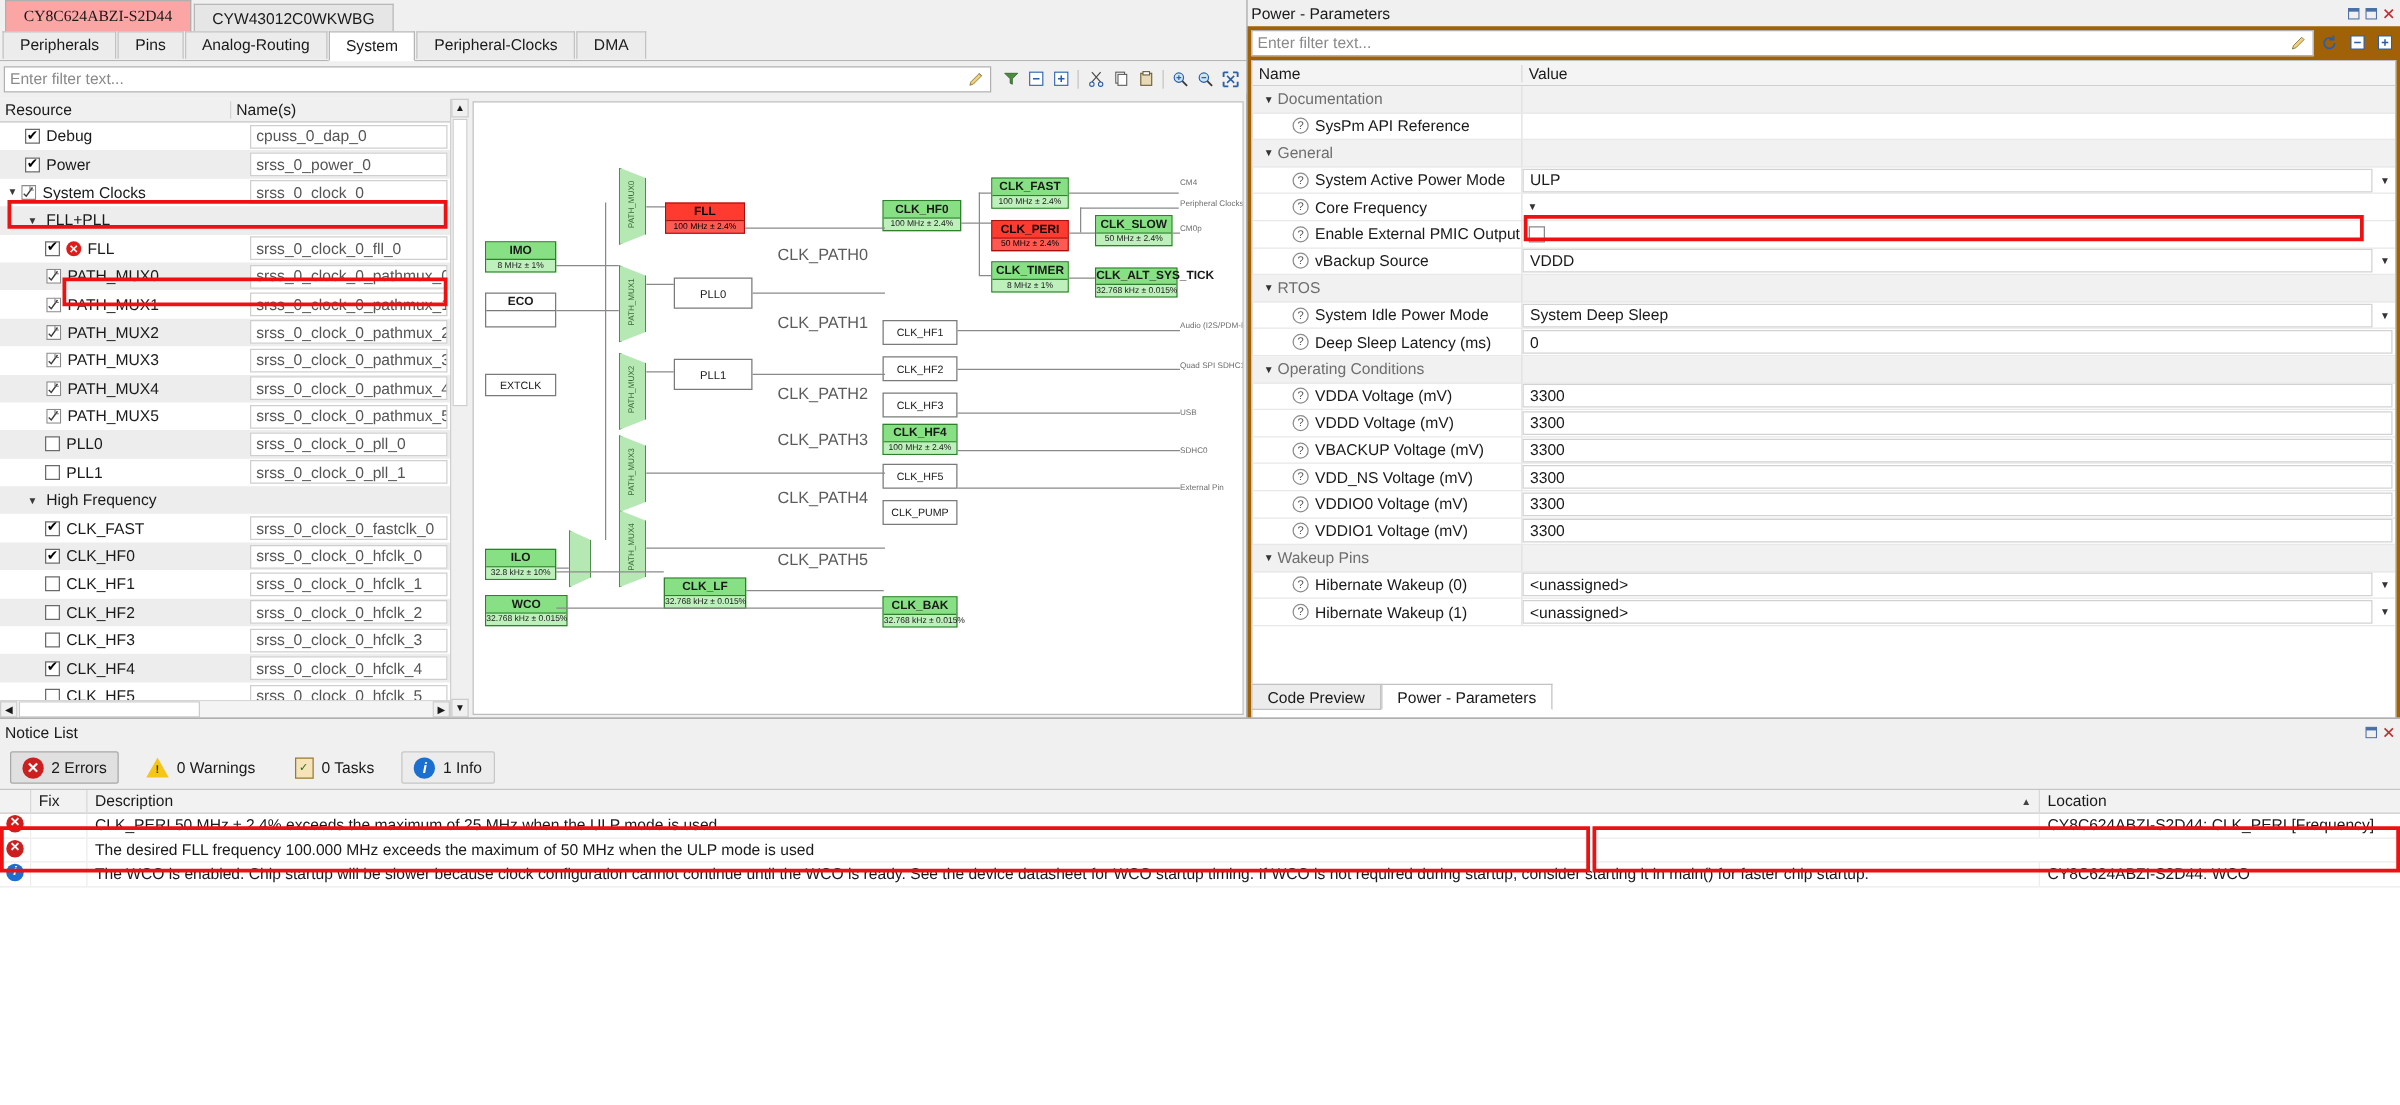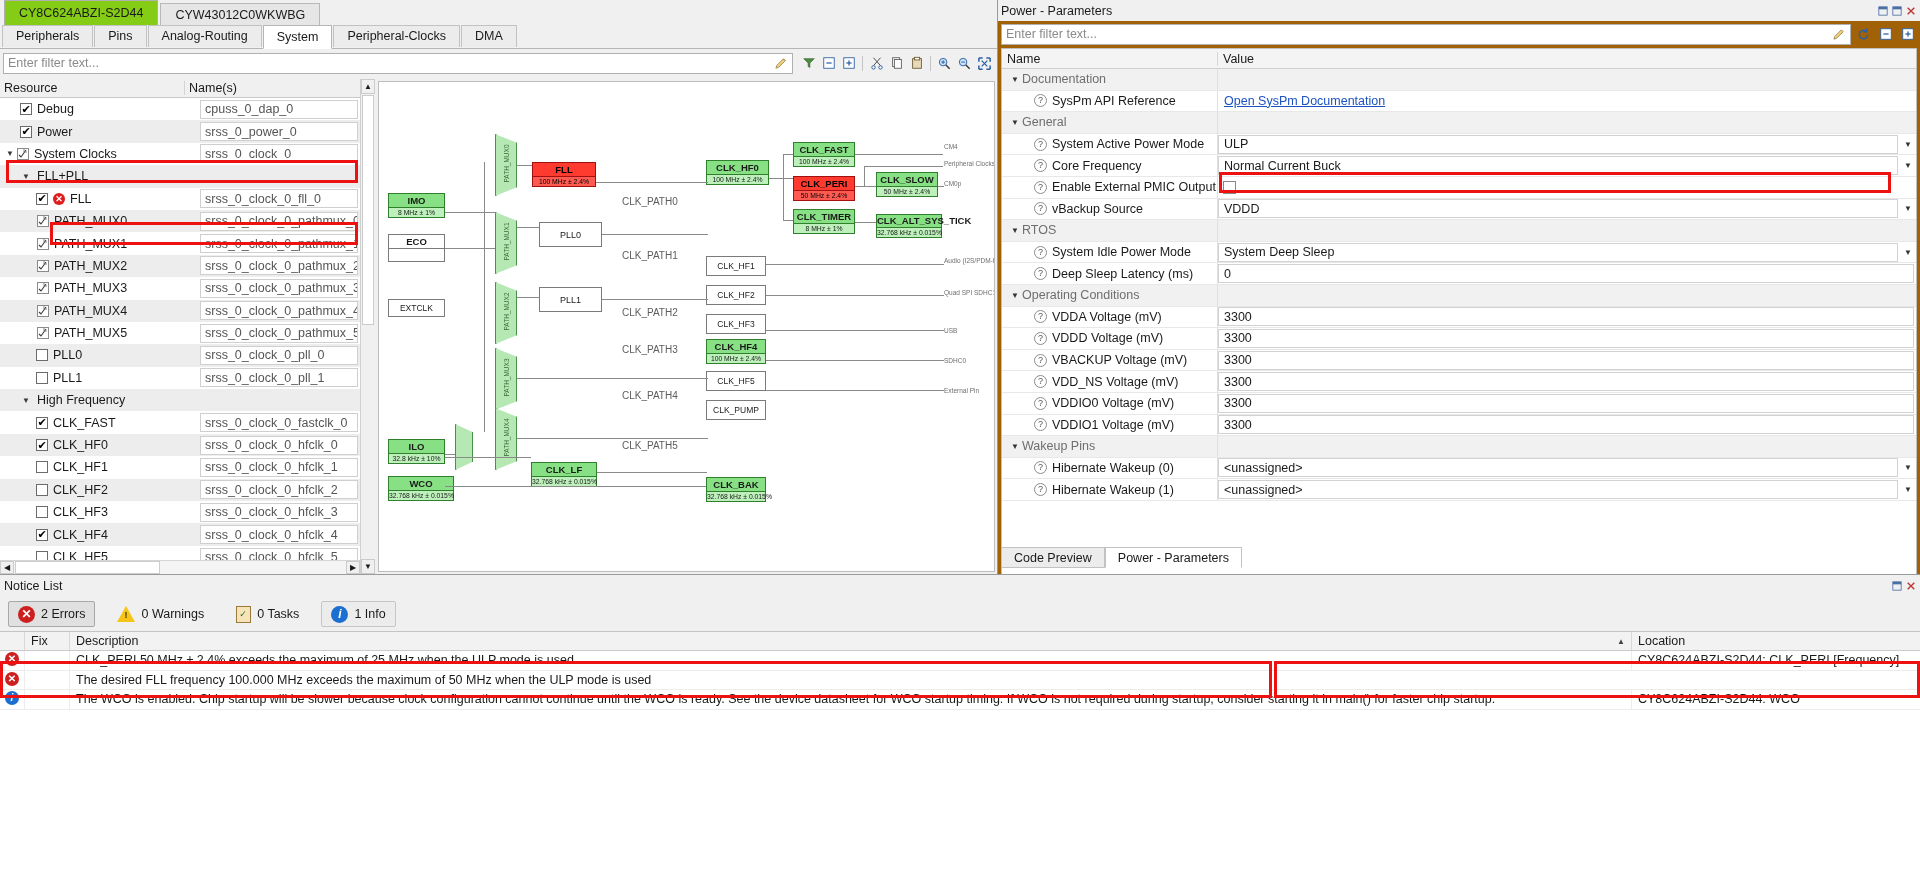--- a/index.html
+++ b/index.html
@@ -18,21 +18,21 @@
   
   .left { width:998px; height:884px; position:relative; background:#f0f0f0; border-right:1px solid #9a9a9a;}
 
   
   .devtabs { height:25px; background:#f0f0f0; display:flex; align-items:flex-end; padding-left:4px; }
   .devtab {
     height:22px; line-height:22px; padding:0 14px;
     background:#e6e6e6; border:1px solid #b8b8b8; border-bottom:none;
     font-size:12.5px; color:#1a1a1a; margin-right:2px; cursor:default;
   }
-  .devtab.active { background:#84cc16; height:25px; line-height:24px; border-color:#b0b0b0; position:relative; z-index:2;}
+  .devtab.active { background:#fca5a5; height:25px; line-height:24px; border-color:#b0b0b0; position:relative; z-index:2;font-family:Liberation Serif, serif;}
 
   
   .subtabs { height:24px; background:#f0f0f0; display:flex; align-items:flex-start; border-bottom:1px solid #b5b5b5; padding-left:2px;}
   .subtab {
     height:22px; line-height:21px; padding:0 13px; font-size:12.5px;
     background:#ececec; border:1px solid #c2c2c2; border-bottom:none; margin-right:1px; cursor:default;
   }
   .subtab.active { background:#ffffff; height:24px; line-height:23px; border-color:#b5b5b5; border-bottom:1px solid #ffffff; position:relative; z-index:2;}
 
   
@@ -95,21 +95,21 @@
   .blk.red .t { background:#ff3b30; border-color:#a31010;}
   .blk.red .f { background:#ff5a51;}
   .blk.plain { background:#ffffff; border-color:#7a7a7a;}
   .blk.plain .t { border-bottom:1px solid #7a7a7a;}
   .mux { position:absolute; background:#b6e8b4; border:1px solid #4e8e4c;}
   .muxlbl { position:absolute; font-size:6.5px; color:#3a6b38; transform:rotate(-90deg); transform-origin:center; white-space:nowrap;}
   .wire { position:absolute; background:#8a8a8a; }
   .wire.v { width:1px; }
   .wire.h { height:1px; }
   .plabel { position:absolute; font-size:6.5px; color:#6e6e6e; white-space:nowrap; line-height:8px;}
-  .pathlbl { position:absolute; font-size:10px; color:#5c5c5c; white-space:nowrap;}
+  .pathlbl { position:absolute; font-size:13px; color:#5c5c5c; white-space:nowrap;}
 
   
   .right { width:922px; height:884px; position:relative; background:#a16207;}
   .rtitle { height:21px; display:flex; align-items:center; padding-left:3px; font-size:12.5px; background:#f0f0f0;}
   .rtitle .ttl { flex:1; }
   .winbtns { display:flex; gap:3px; padding-right:4px;}
   .wbtn { width:11px; height:11px; display:flex; align-items:center; justify-content:center; font-size:9px; color:#333;}
   .rfilter { height:26px; display:flex; align-items:center; padding:1px 3px; gap:3px;}
   .rfilterbox { flex:1; height:21px; background:#ffffff; border:1px solid #b0b0b0; display:flex; align-items:center; padding:0 4px; position:relative;}
   .ptable { position:absolute; left:3px; right:3px; top:48px; bottom:60px; border:1px solid #c0c0c0; background:#ffffff; overflow:hidden;}
@@ -731,25 +731,20 @@
               <span class="gcar">▼</span>
               <span>Documentation</span>
             </div>
             <div class="pv"></div>
           </div>
           <div class="prow">
             <div class="pn" style="padding-left: 32px;">
               <span class="qm">?</span>
               <span>SysPm API Reference</span>
             </div>
-            <div class="pv">
-              <div class="vbox" style="border: 1px solid transparent;">
-                <span class="link">Open SysPm Documentation</span>
-              </div>
-            </div>
           </div>
           <div class="prow group">
             <div class="pn">
               <span class="gcar">▼</span>
               <span>General</span>
             </div>
             <div class="pv"></div>
           </div>
           <div class="prow">
             <div class="pn" style="padding-left: 32px;">
@@ -760,21 +755,20 @@
               <div class="vbox">ULP</div>
               <span class="caret-dn">▼</span>
             </div>
           </div>
           <div class="prow">
             <div class="pn" style="padding-left: 32px;">
               <span class="qm">?</span>
               <span>Core Frequency</span>
             </div>
             <div class="pv editable">
-              <div class="vbox">Normal Current Buck</div>
               <span class="caret-dn">▼</span>
             </div>
           </div>
           <div class="prow">
             <div class="pn" style="padding-left: 32px;">
               <span class="qm">?</span>
               <span>Enable External PMIC Output</span>
             </div>
             <div class="pv">
               <span class="chk-sm"></span>

